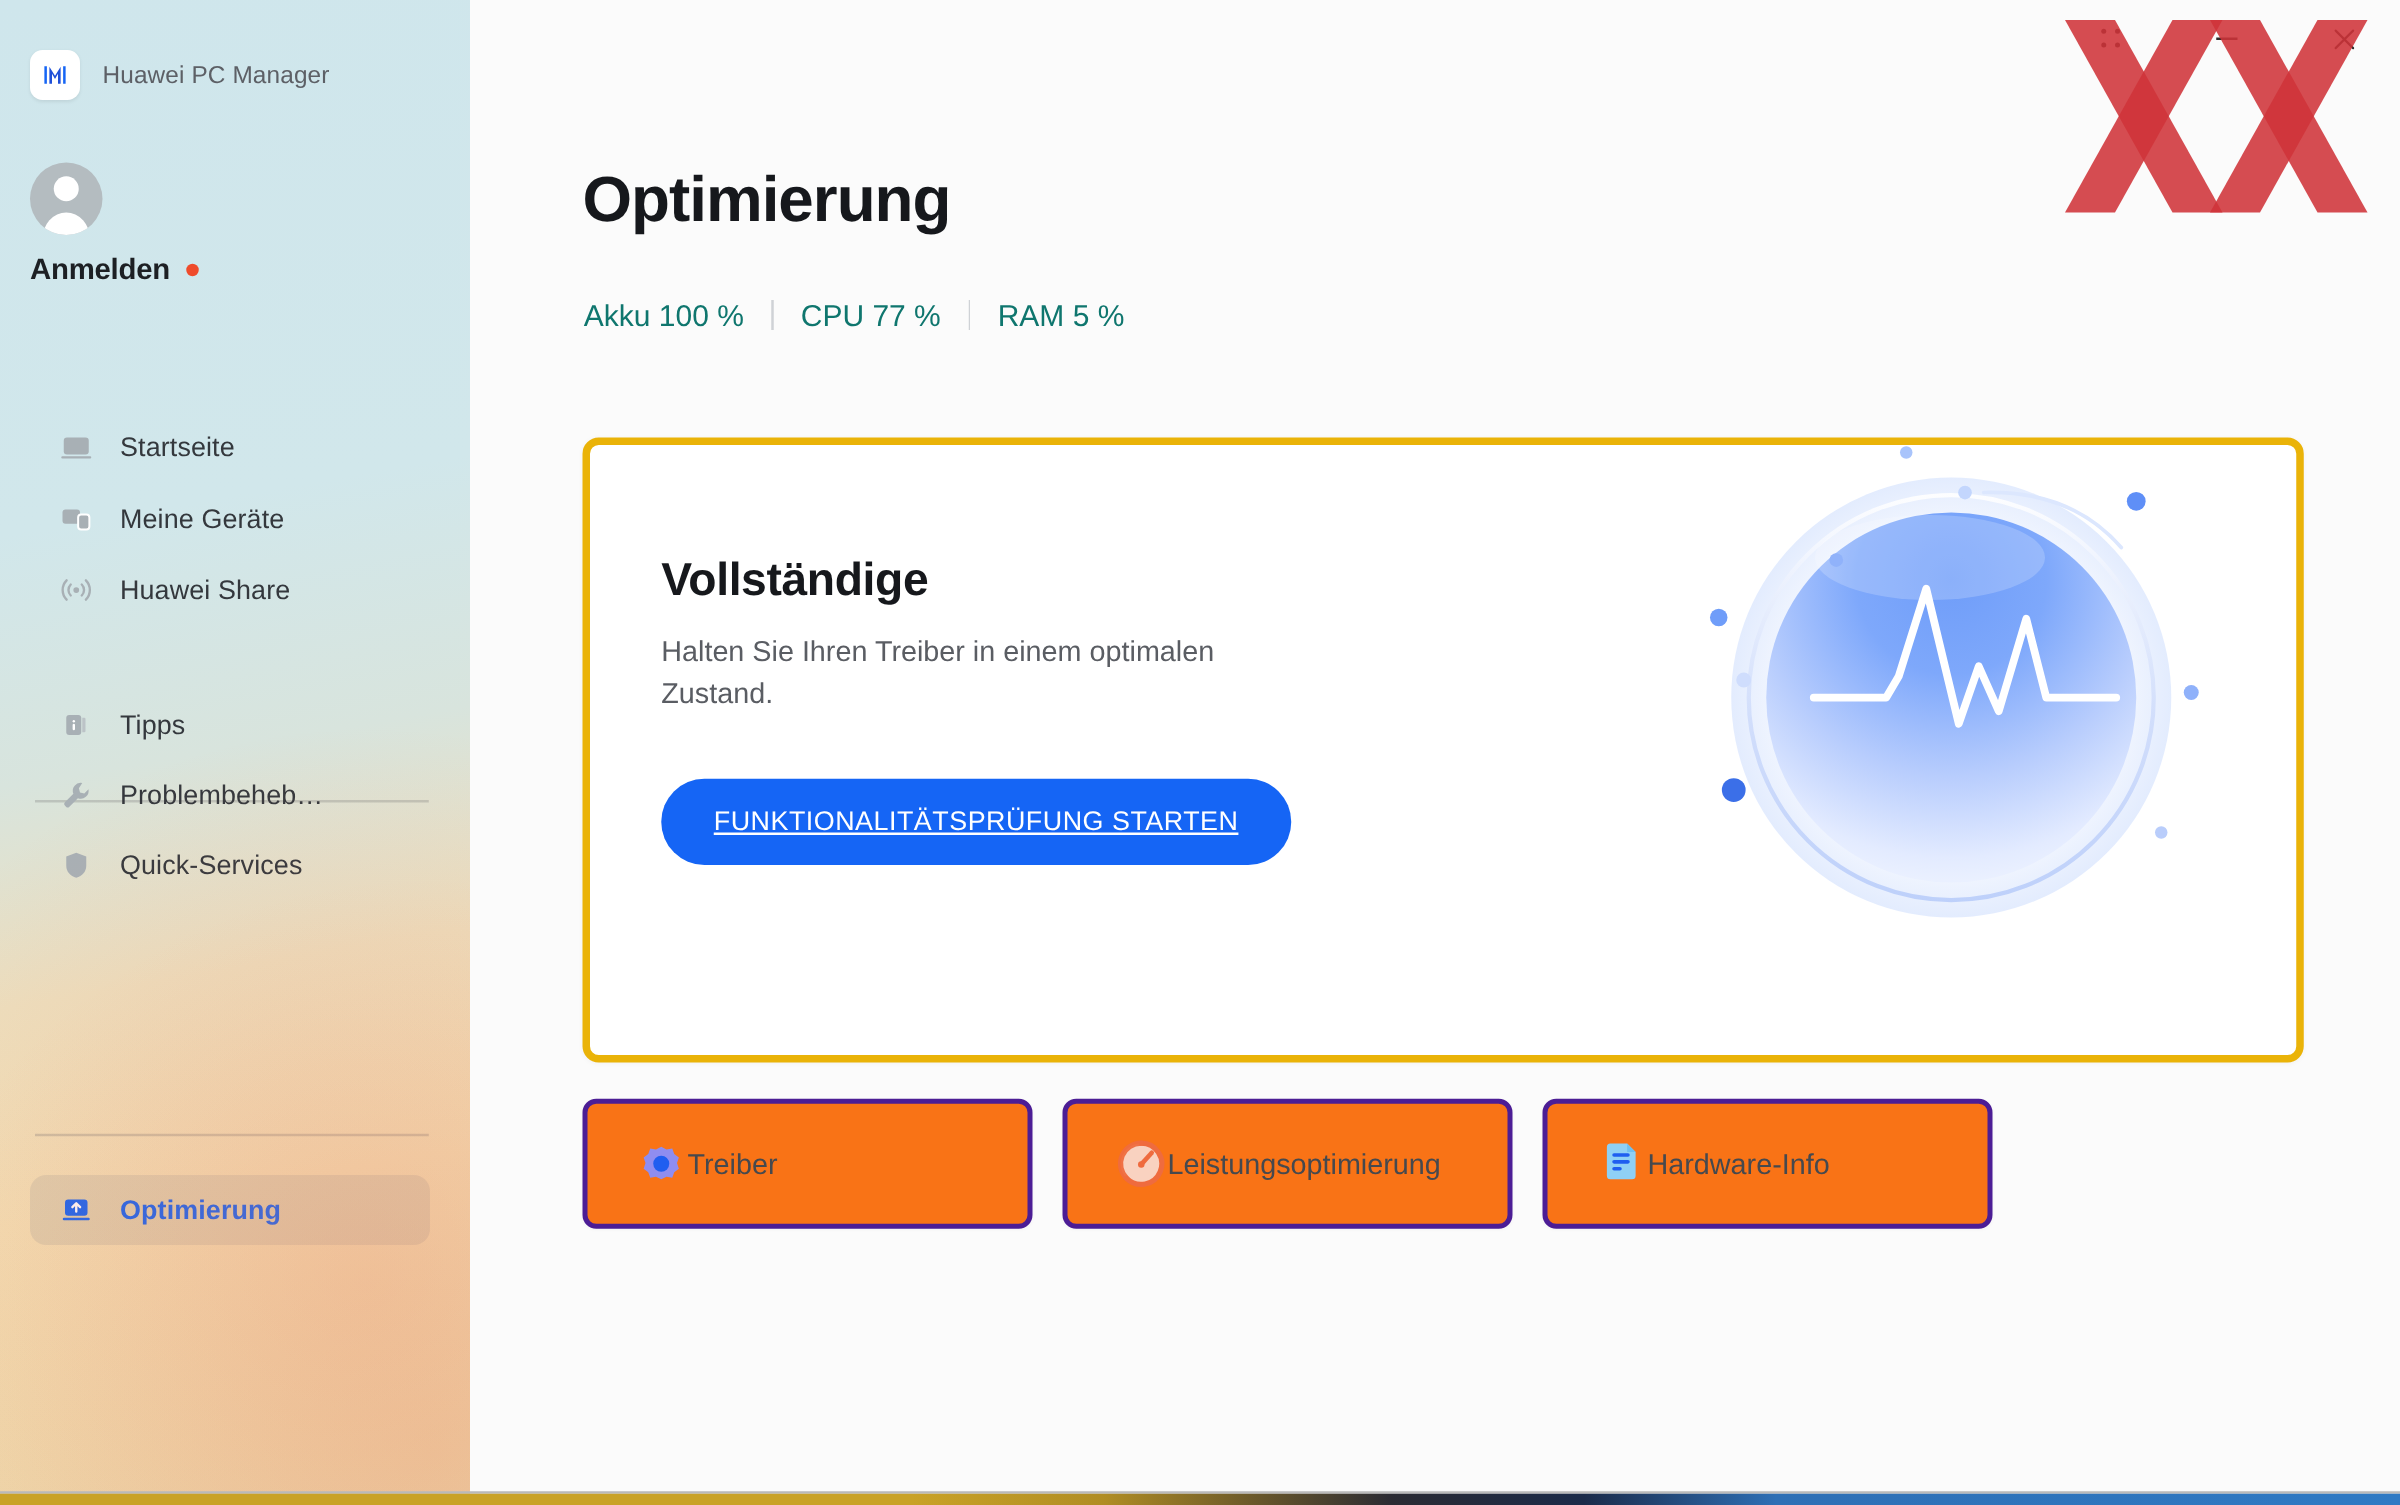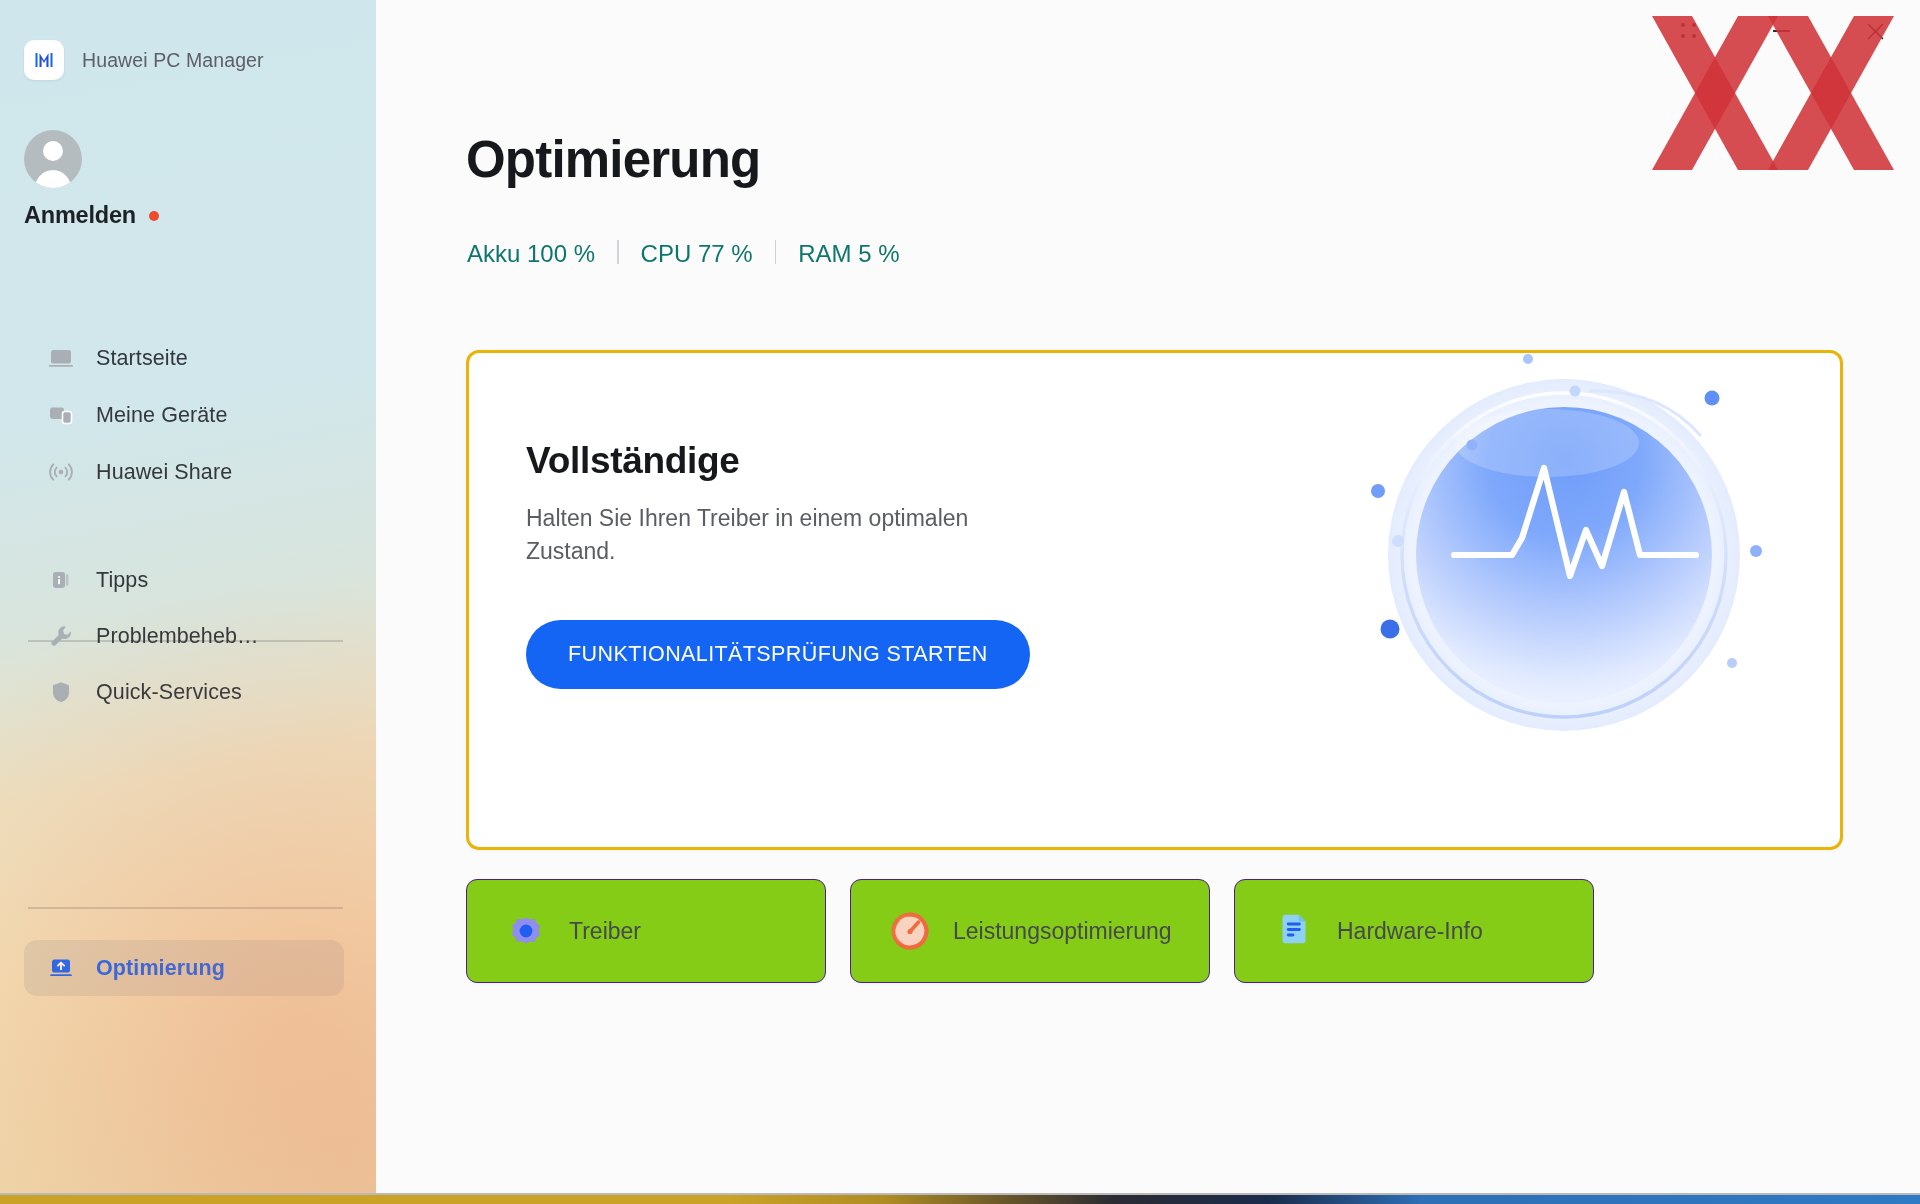--- a/index.html
+++ b/index.html
@@ -70,38 +70,38 @@
 
   
   #main { position:absolute; left:376px; top:0; width:1544px; height:1195px; background:#fbfbfb; }
   #page-title { position:absolute; left:90px; top:130px; font-size:51px; font-weight:bold; color:#16181c; letter-spacing:-.8px; }
   #stats { position:absolute; left:91px; top:240px; display:flex; align-items:flex-start; font-size:24px; color:#0f766e; }
   #stats .sep { display:inline-block; width:1.5px; height:24px; background:#cfd2d6; margin:0 22px; }
 
   
   #hero {
     position:absolute; left:90px; top:350px; width:1377px; height:500px;
-    background:#fff; border:3px solid #eab308; border-radius:13px;
+    background:#fff; border:6px solid #eab308; border-radius:13px;
     box-shadow:0 1px 4px rgba(0,0,0,.035); overflow:hidden;
   }
   #hero-title { position:absolute; left:57px; top:87px; font-size:37px; font-weight:bold; color:#16181c; letter-spacing:-.3px; }
   #hero-desc { position:absolute; left:57px; top:149px; width:520px; font-size:23px; line-height:1.43; color:#5a5d63; }
   #hero-btn {
     position:absolute; left:57px; top:267px; height:69px; padding:0 42px;
     background:#1565f5; color:#fff; border:none; border-radius:35px;
     font-family:"Liberation Sans", sans-serif; font-size:21.5px; letter-spacing:.4px; cursor:pointer;
-    display:flex; align-items:center; justify-content:center;
+    display:flex; align-items:center; justify-content:center;text-decoration:underline;
   }
   #orb-wrap { position:absolute; right:68px; top:-20px; width:440px; height:420px; }
 
   
   .tile {
     position:absolute; top:879px; width:360px; height:104px;
-    background:#84cc16; border:1px solid #4c1d95; border-radius:11px;
-    display:flex; align-items:center; gap:22px; padding-left:38px;
+    background:#f97316; border:4px solid #4c1d95; border-radius:11px;
+    display:flex; align-items:center; padding-left:38px;
     box-shadow:0 1px 3px rgba(0,0,0,.03); cursor:pointer;
   }
   .tile .t-ico { width:42px; height:42px; flex:0 0 42px; display:flex; align-items:center; justify-content:center; }
   .tile .t-lbl { font-size:23px; color:#46494e; white-space:nowrap; }
 
   
   #wincontrols { position:absolute; right:0; top:0; width:320px; height:60px; }
   .wc { position:absolute; top:14px; width:46px; height:34px; display:flex; align-items:center; justify-content:center; cursor:pointer; }
   #wc-grid { right:208px; }
   #wc-min  { right:116px; }

